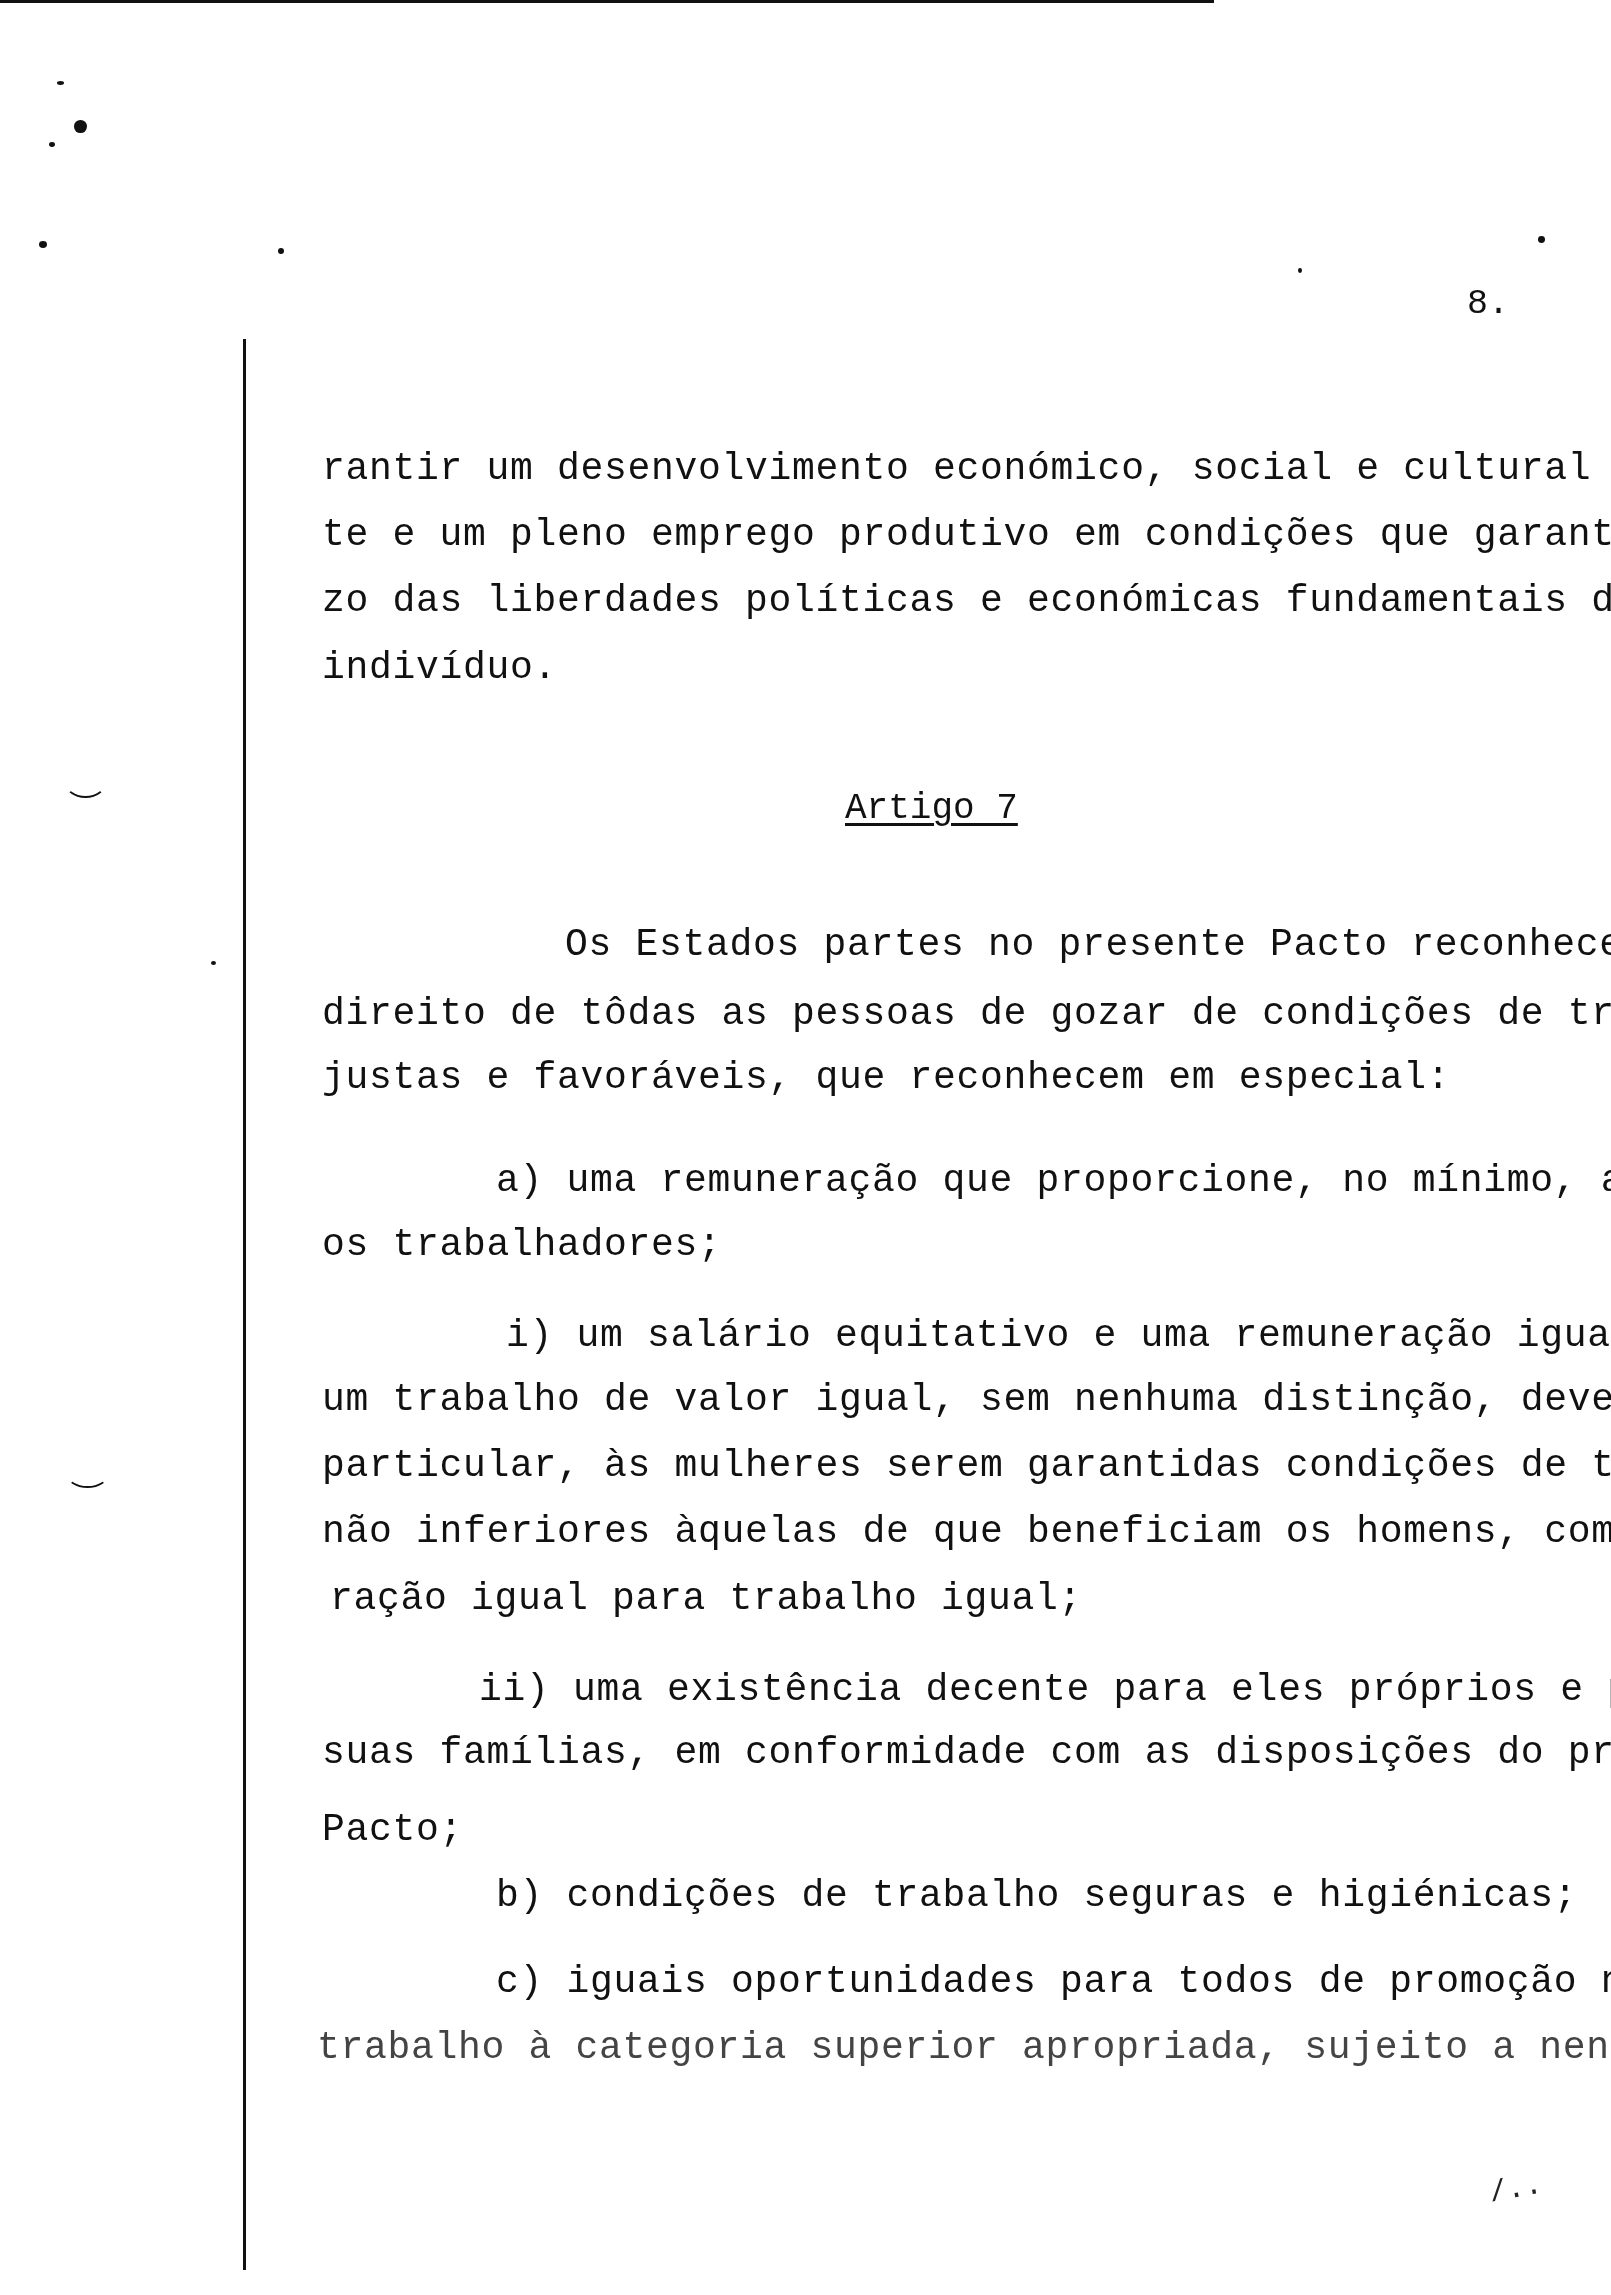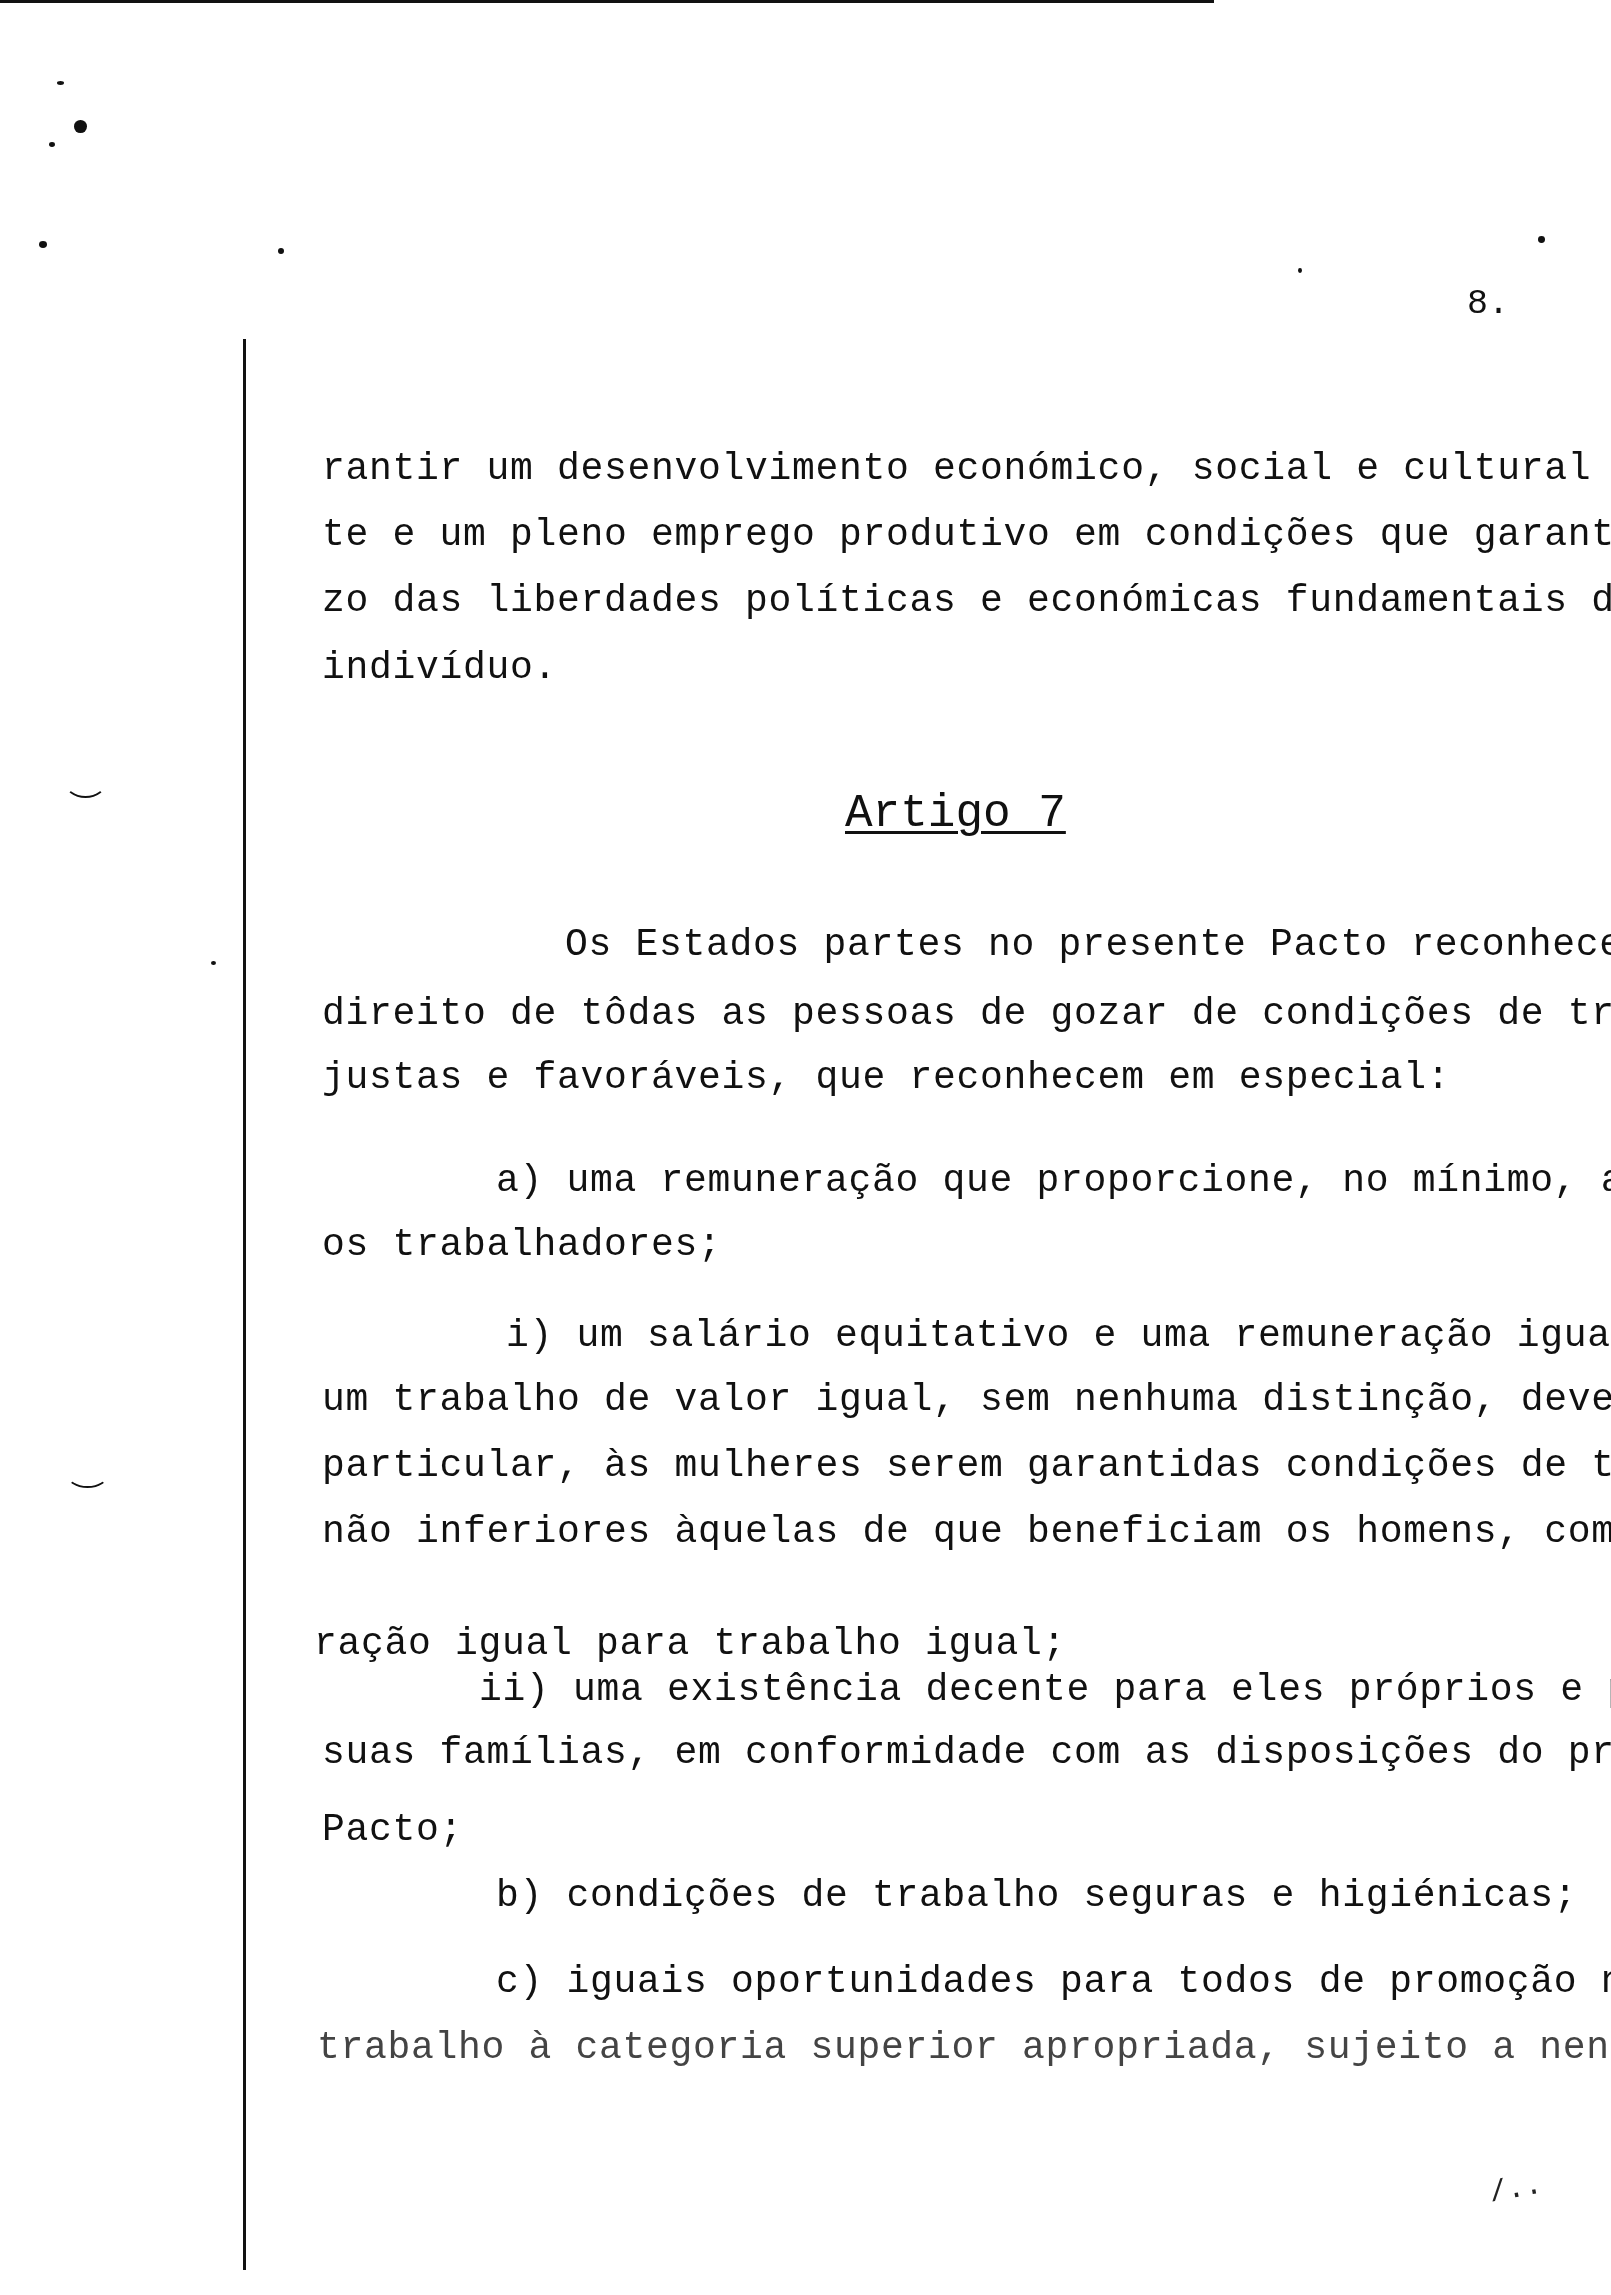--- a/index.html
+++ b/index.html
@@ -40,21 +40,21 @@
   }
   .line {
     position: absolute;
     font-size: 38px;
     line-height: 1;
     white-space: pre;
     letter-spacing: 0.7px;
   }
   .heading {
     position: absolute;
-    font-size: 46px;
+    font-size: 36px;
     line-height: 1;
     text-decoration: underline;
     text-decoration-thickness: 2.5px;
     text-underline-offset: 4.9px;
     white-space: pre;
   }
   .faded { color: #444; }
   .speck {
     position: absolute;
     background: #111;
@@ -107,21 +107,21 @@
 <div class="line" style="left:322px;top:995px;">direito de tôdas as pessoas de gozar de condições de trabalho</div>
 <div class="line" style="left:322px;top:1059px;">justas e favoráveis, que reconhecem em especial:</div>
 
 <div class="line" style="left:496px;top:1162px;">a) uma remuneração que proporcione, no mínimo, a todos</div>
 <div class="line" style="left:322px;top:1226px;">os trabalhadores;</div>
 
 <div class="line" style="left:506px;top:1317px;">i) um salário equitativo e uma remuneração igual para</div>
 <div class="line" style="left:322px;top:1381px;">um trabalho de valor igual, sem nenhuma distinção, devendo, em</div>
 <div class="line" style="left:322px;top:1447px;">particular, às mulheres serem garantidas condições de trabalho</div>
 <div class="line" style="left:322px;top:1513px;">não inferiores àquelas de que beneficiam os homens, com remune-</div>
-<div class="line" style="left:314px;top:1580px;margin-top:45px;">ração igual para trabalho igual;</div>
+<div class="line" style="left:330px;top:1580px;">ração igual para trabalho igual;</div>
 
 <div class="line" style="left:479px;top:1671px;">ii) uma existência decente para eles próprios e para as</div>
 <div class="line" style="left:322px;top:1734px;">suas famílias, em conformidade com as disposições do presente</div>
 <div class="line" style="left:322px;top:1811px;">Pacto;</div>
 
 <div class="line" style="left:496px;top:1877px;text-align:center;">b) condições de trabalho seguras e higiénicas;</div>
 
 <div class="line" style="left:496px;top:1963px;">c) iguais oportunidades para todos de promoção no seu</div>
 <div class="line faded" style="left:317px;top:2029px;">trabalho à categoria superior apropriada, sujeito a nenhuma ou-</div>
 

